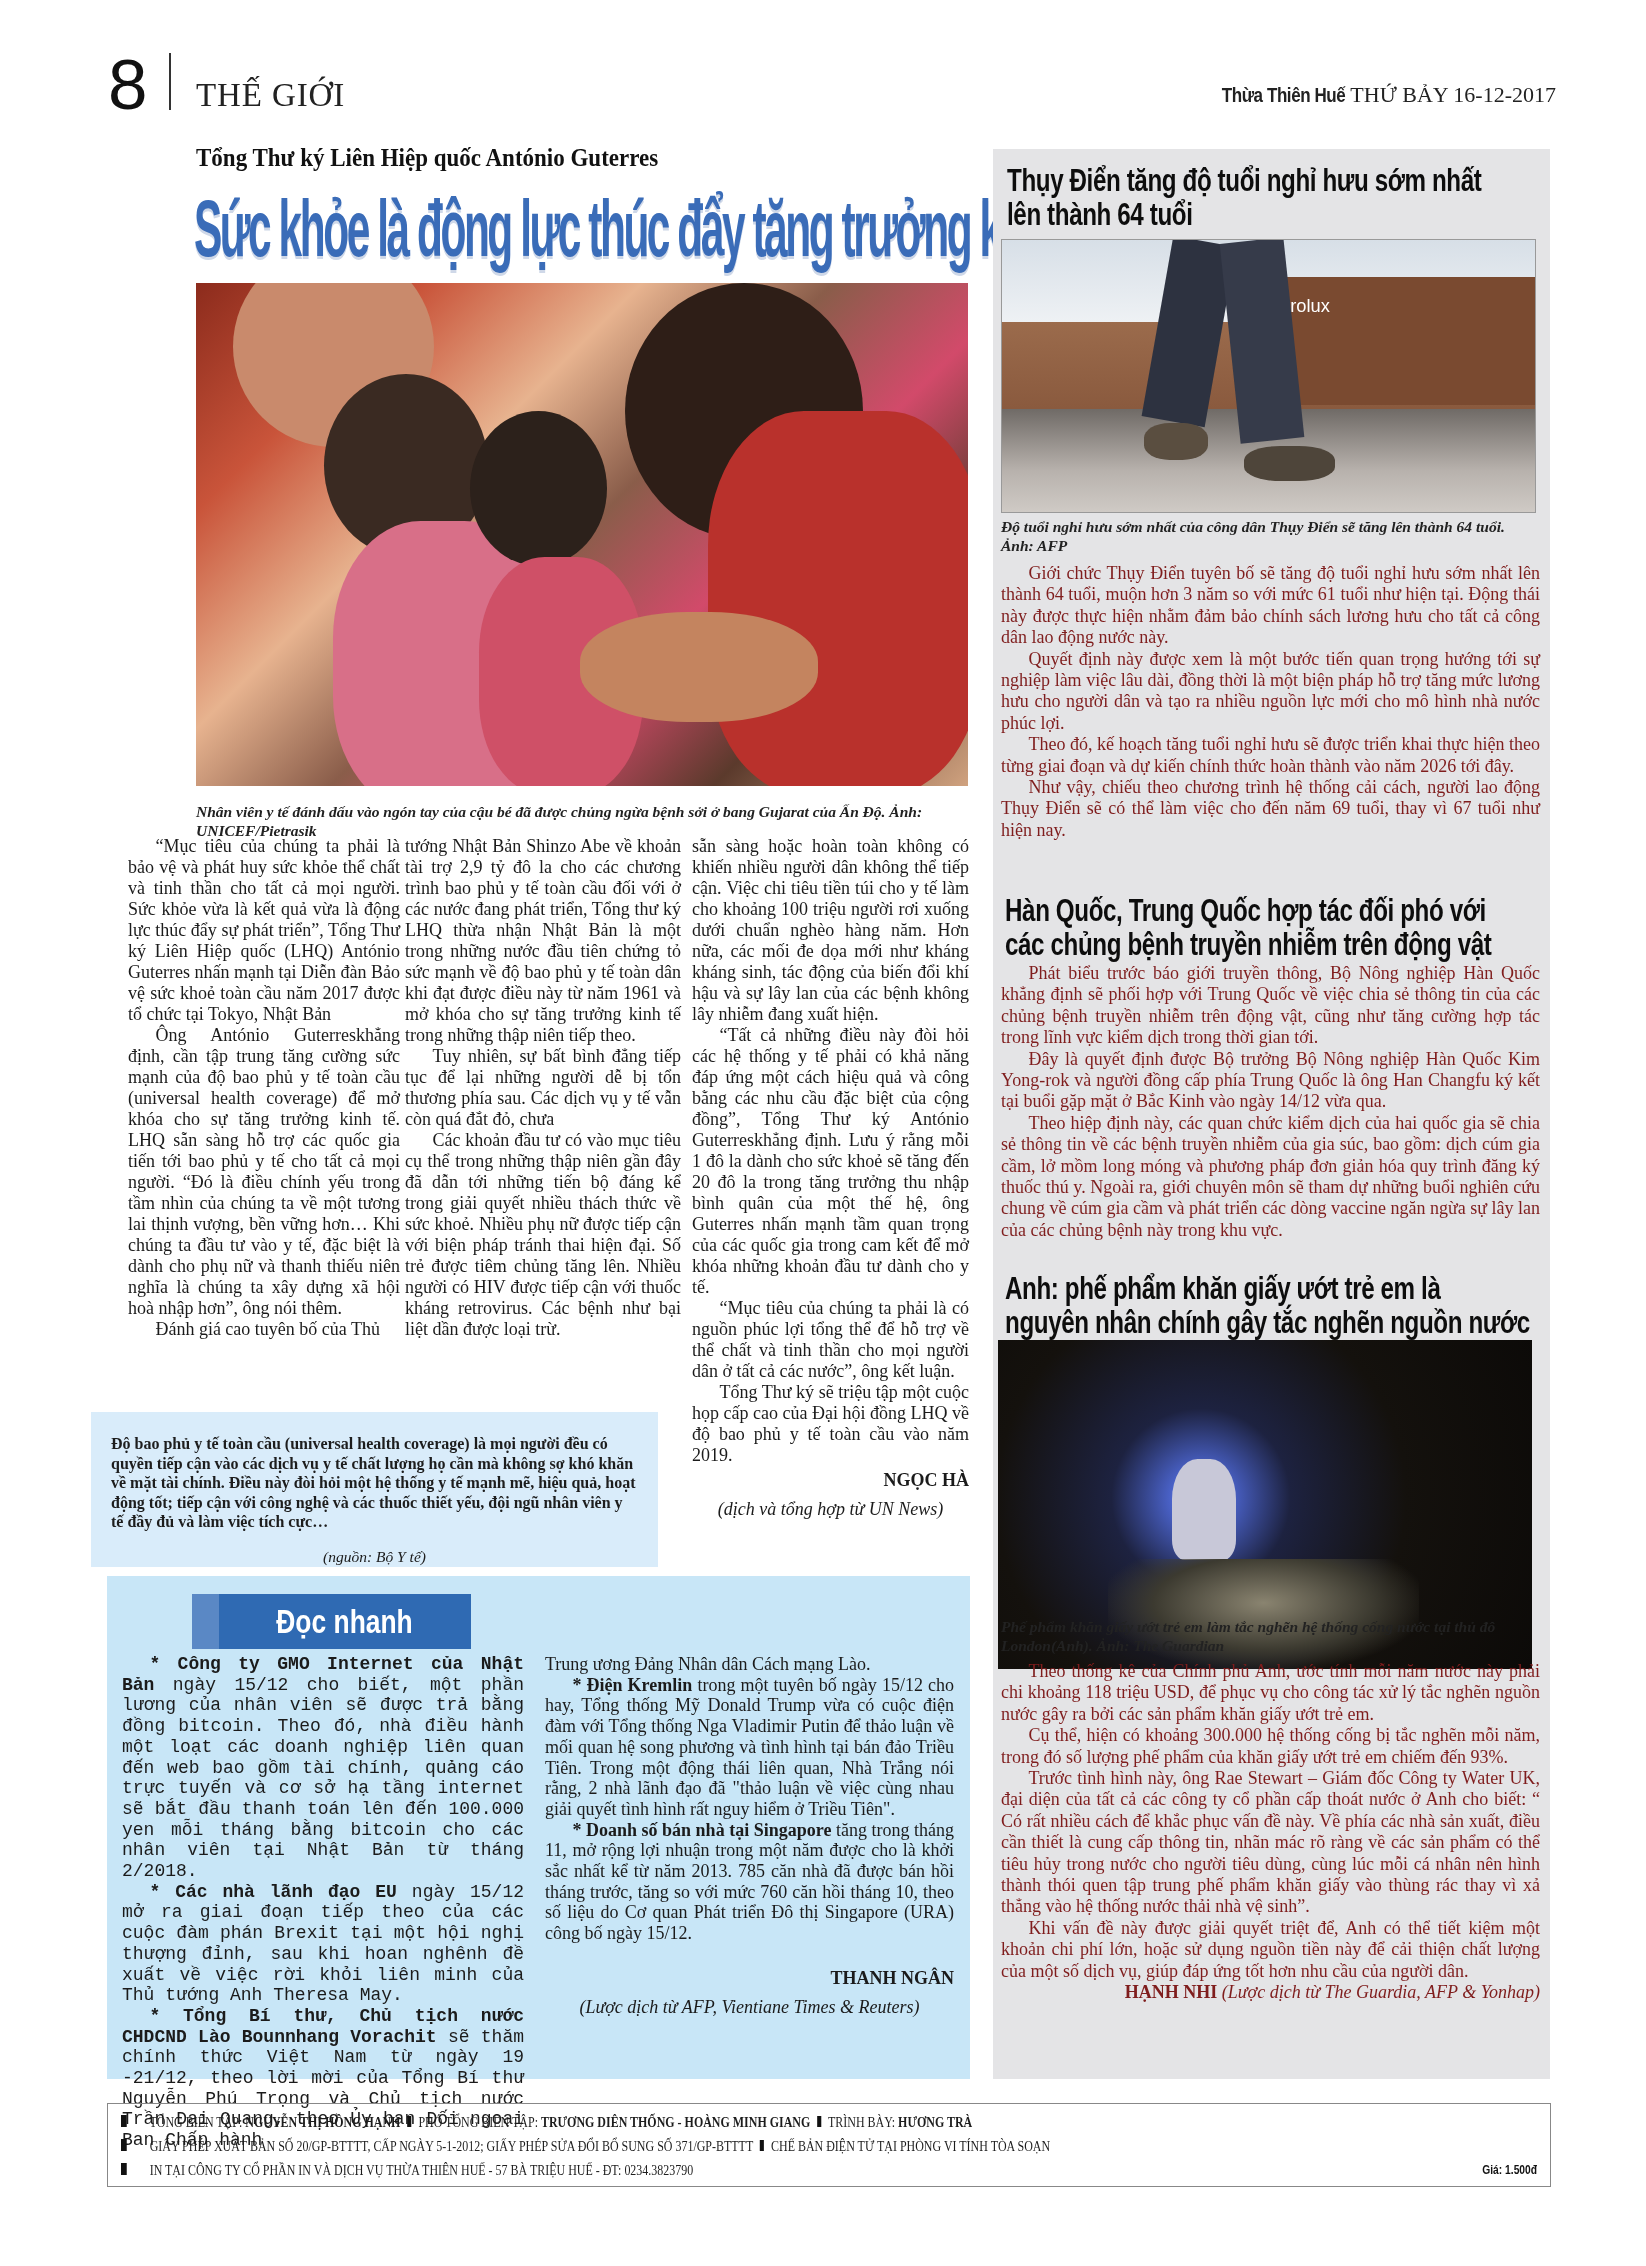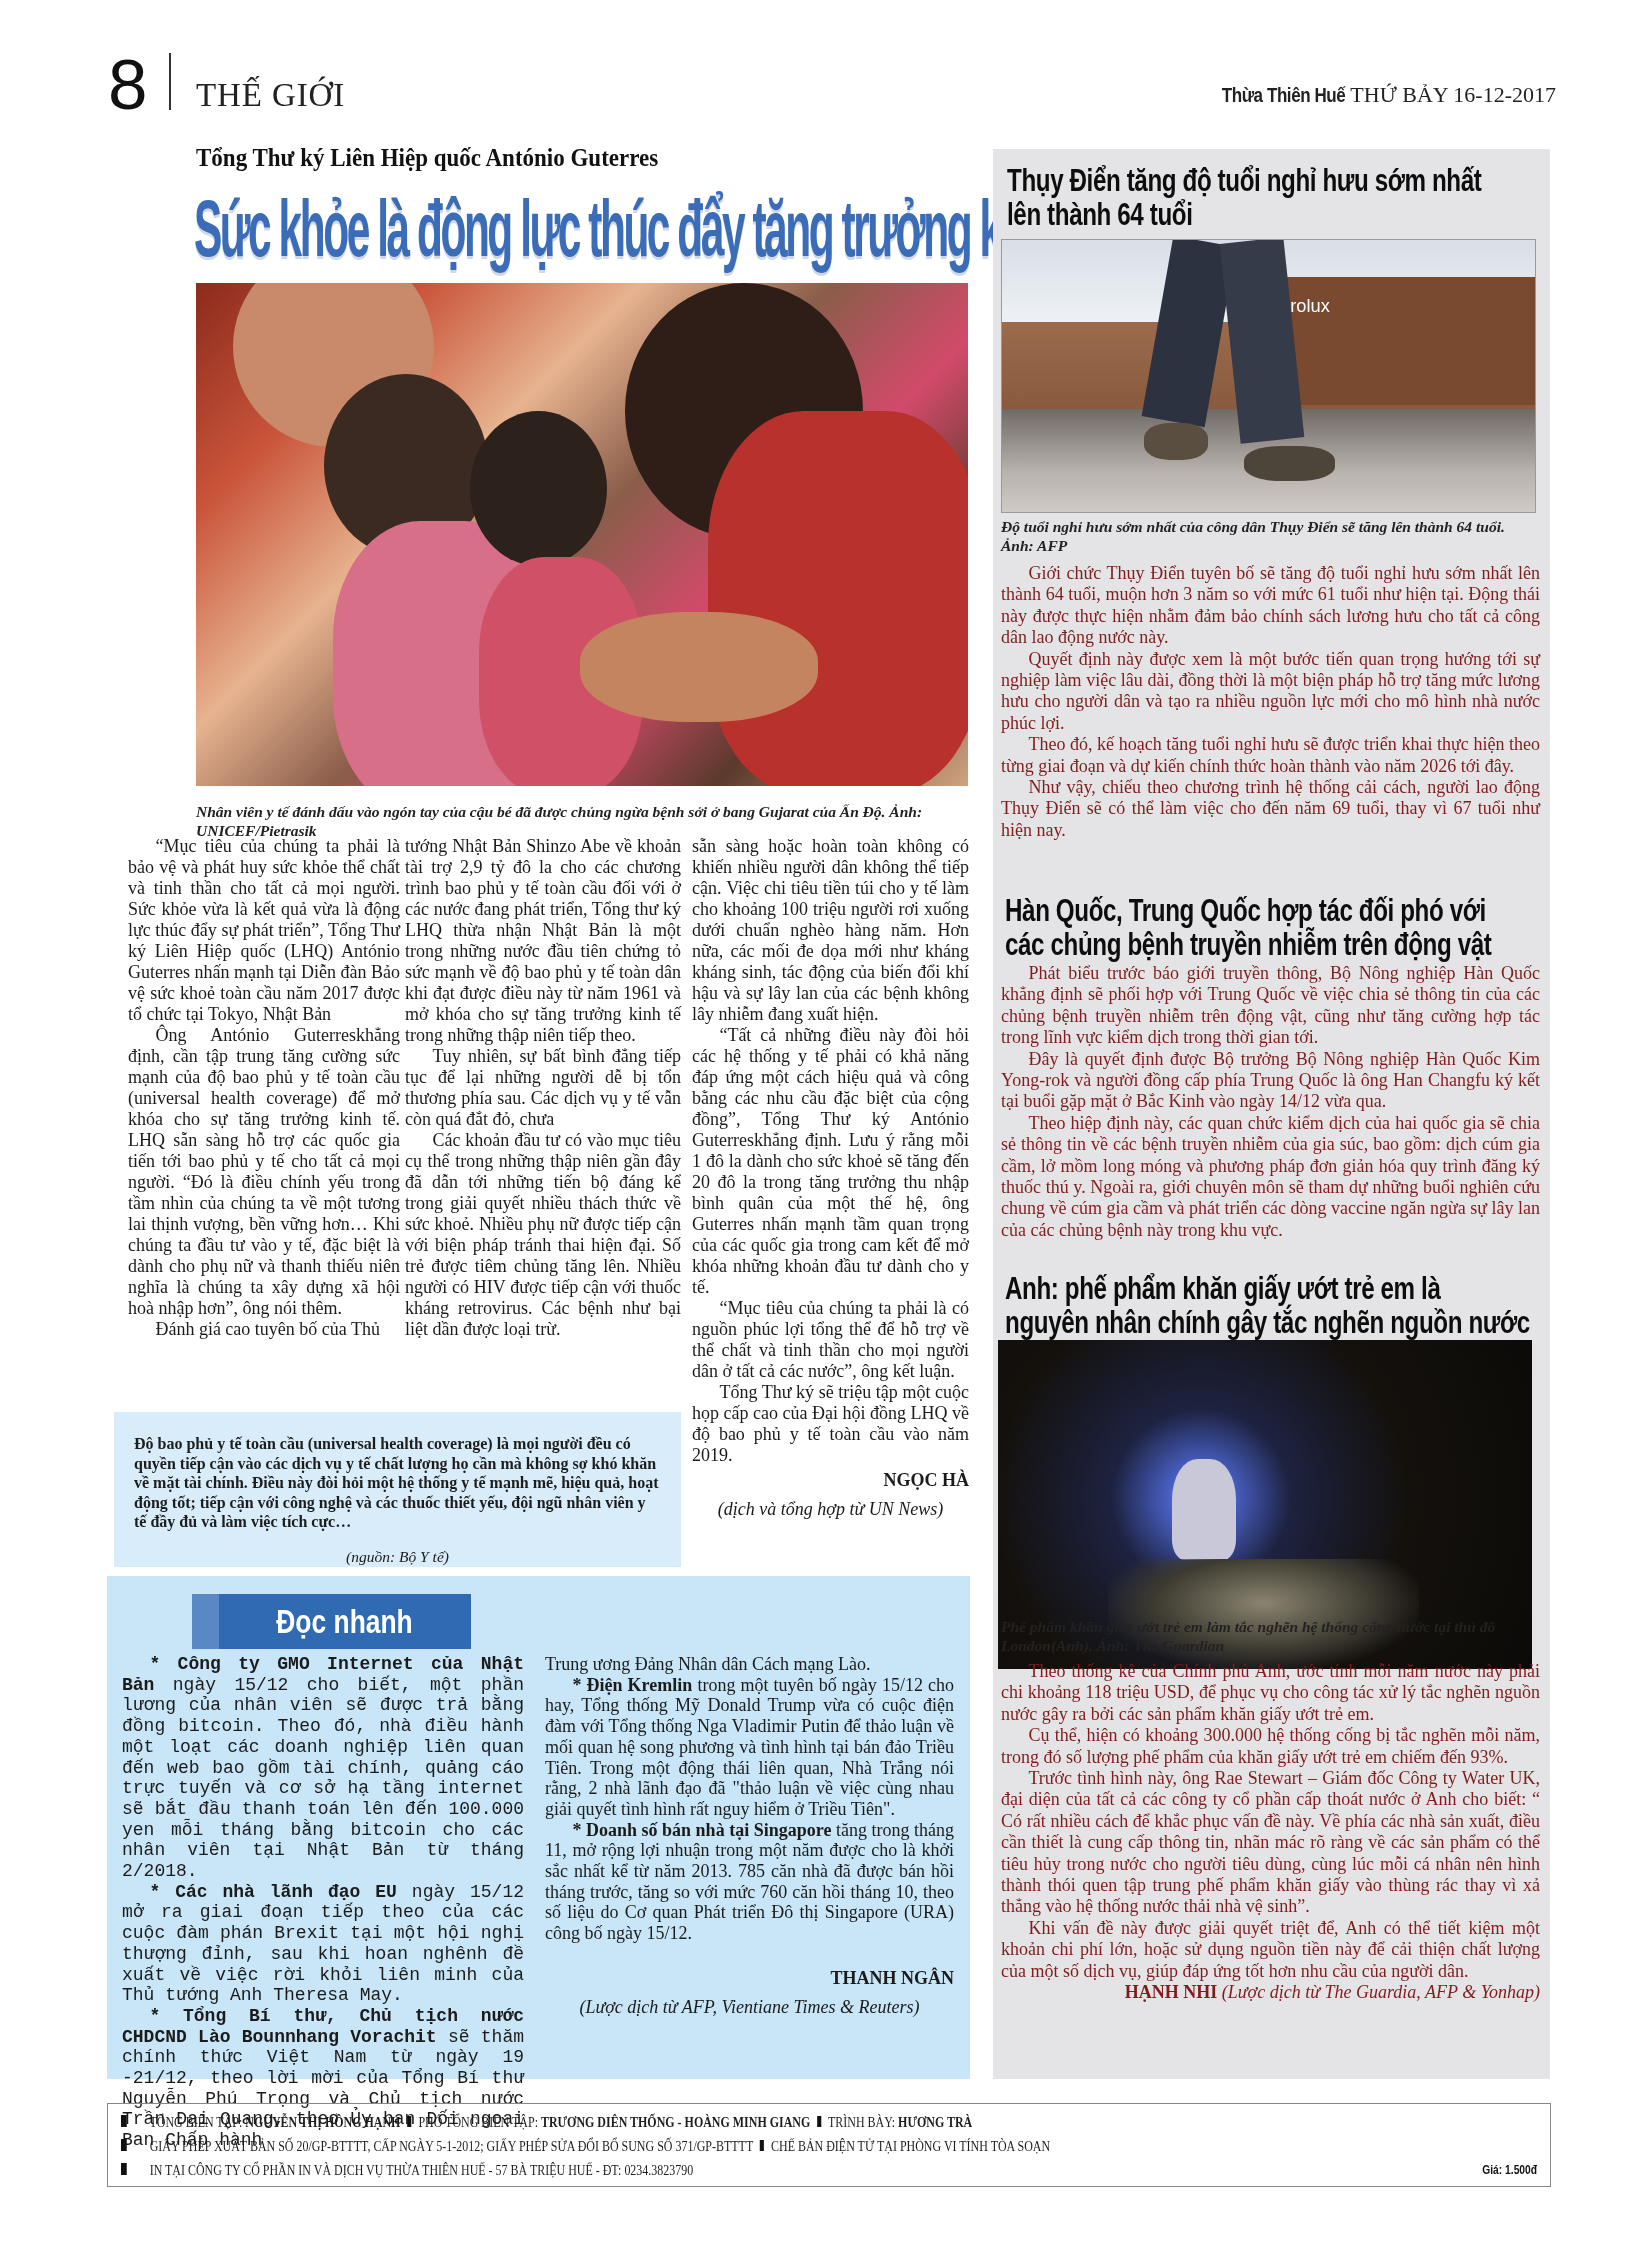--- a/index.html
+++ b/index.html
@@ -23,21 +23,21 @@
   .lead-caption { left: 196px; top: 791px; width: 772px; margin-top: 11px; }
 
   .col { position: absolute; font-size: 18px; line-height: 21px; text-align: justify; color: #1b1b1b; }
   .col p { text-indent: 27.4px; }
   .col1 { left: 128px; top: 836px; width: 272px; }
   .col2 { left: 405px; top: 836px; width: 276px; }
   .col3 { left: 692px; top: 836px; width: 277px; }
   .byline { text-align: right; font-weight: bold; text-indent: 0 !important; margin-top: 3.7px; }
   .source { text-align: center; font-style: italic; text-indent: 0 !important; margin-top: 8px; }
 
-  .callout { left: 114px; top: 1412px; width: 567px; height: 155px; background: #d9ecfa; padding: 22px 20px 9.1px 20px; }
+  .callout { left: 91px; top: 1412px; width: 567px; height: 155px; background: #d9ecfa; padding: 22px 20px 9.1px 20px; }
   .callout-text { font-weight: bold; font-size: 16px; line-height: 19.6px; color: #1d1d1d; }
   .callout-src { text-align: center; font-style: italic; font-size: 15.5px; margin-top: 16px; }
 
   
   .quick { left: 107px; top: 1576px; width: 863px; height: 503px; background: #c8e6f7; }
   .quick-tag { left: 192px; top: 1594px; width: 279px; height: 55px; background: #2f6ab3; }
   .quick-tag-stripe { left: 192px; top: 1594px; width: 27.4px; height: 55px; background: #5a88c5; }
   .quick-tag-label { left: 219px; top: 1597px; width: 251px; height: 49px; font-family: "Liberation Sans", sans-serif; font-weight: bold; font-size: 33px; color: #fff; text-align: center; line-height: 49px; transform: scaleX(0.8); }
   .qcol { position: absolute; font-size: 18px; line-height: 20.7px; text-align: justify; color: #1b1b1b; }
   .qcol p { text-indent: 27.4px; }

